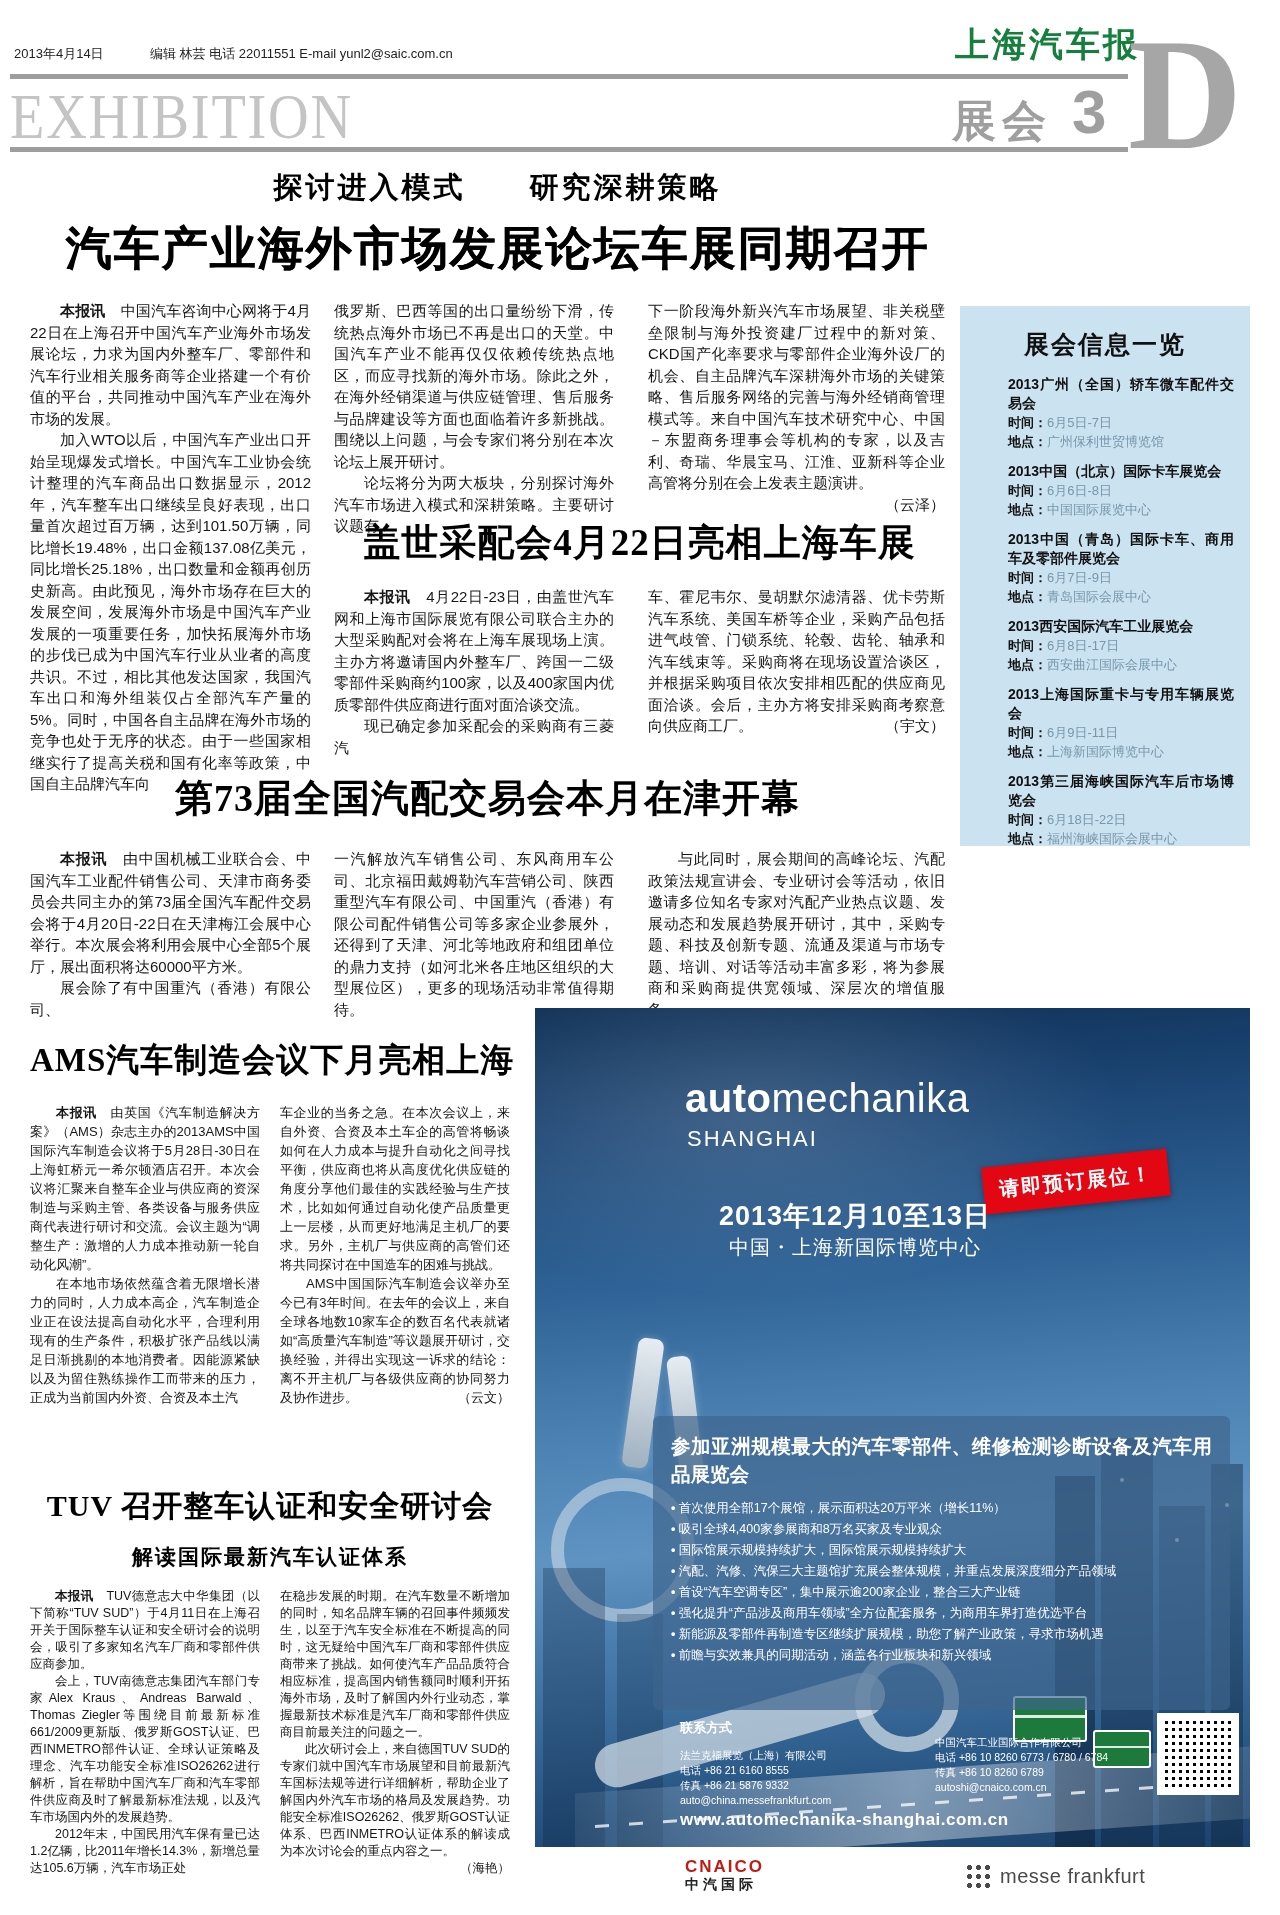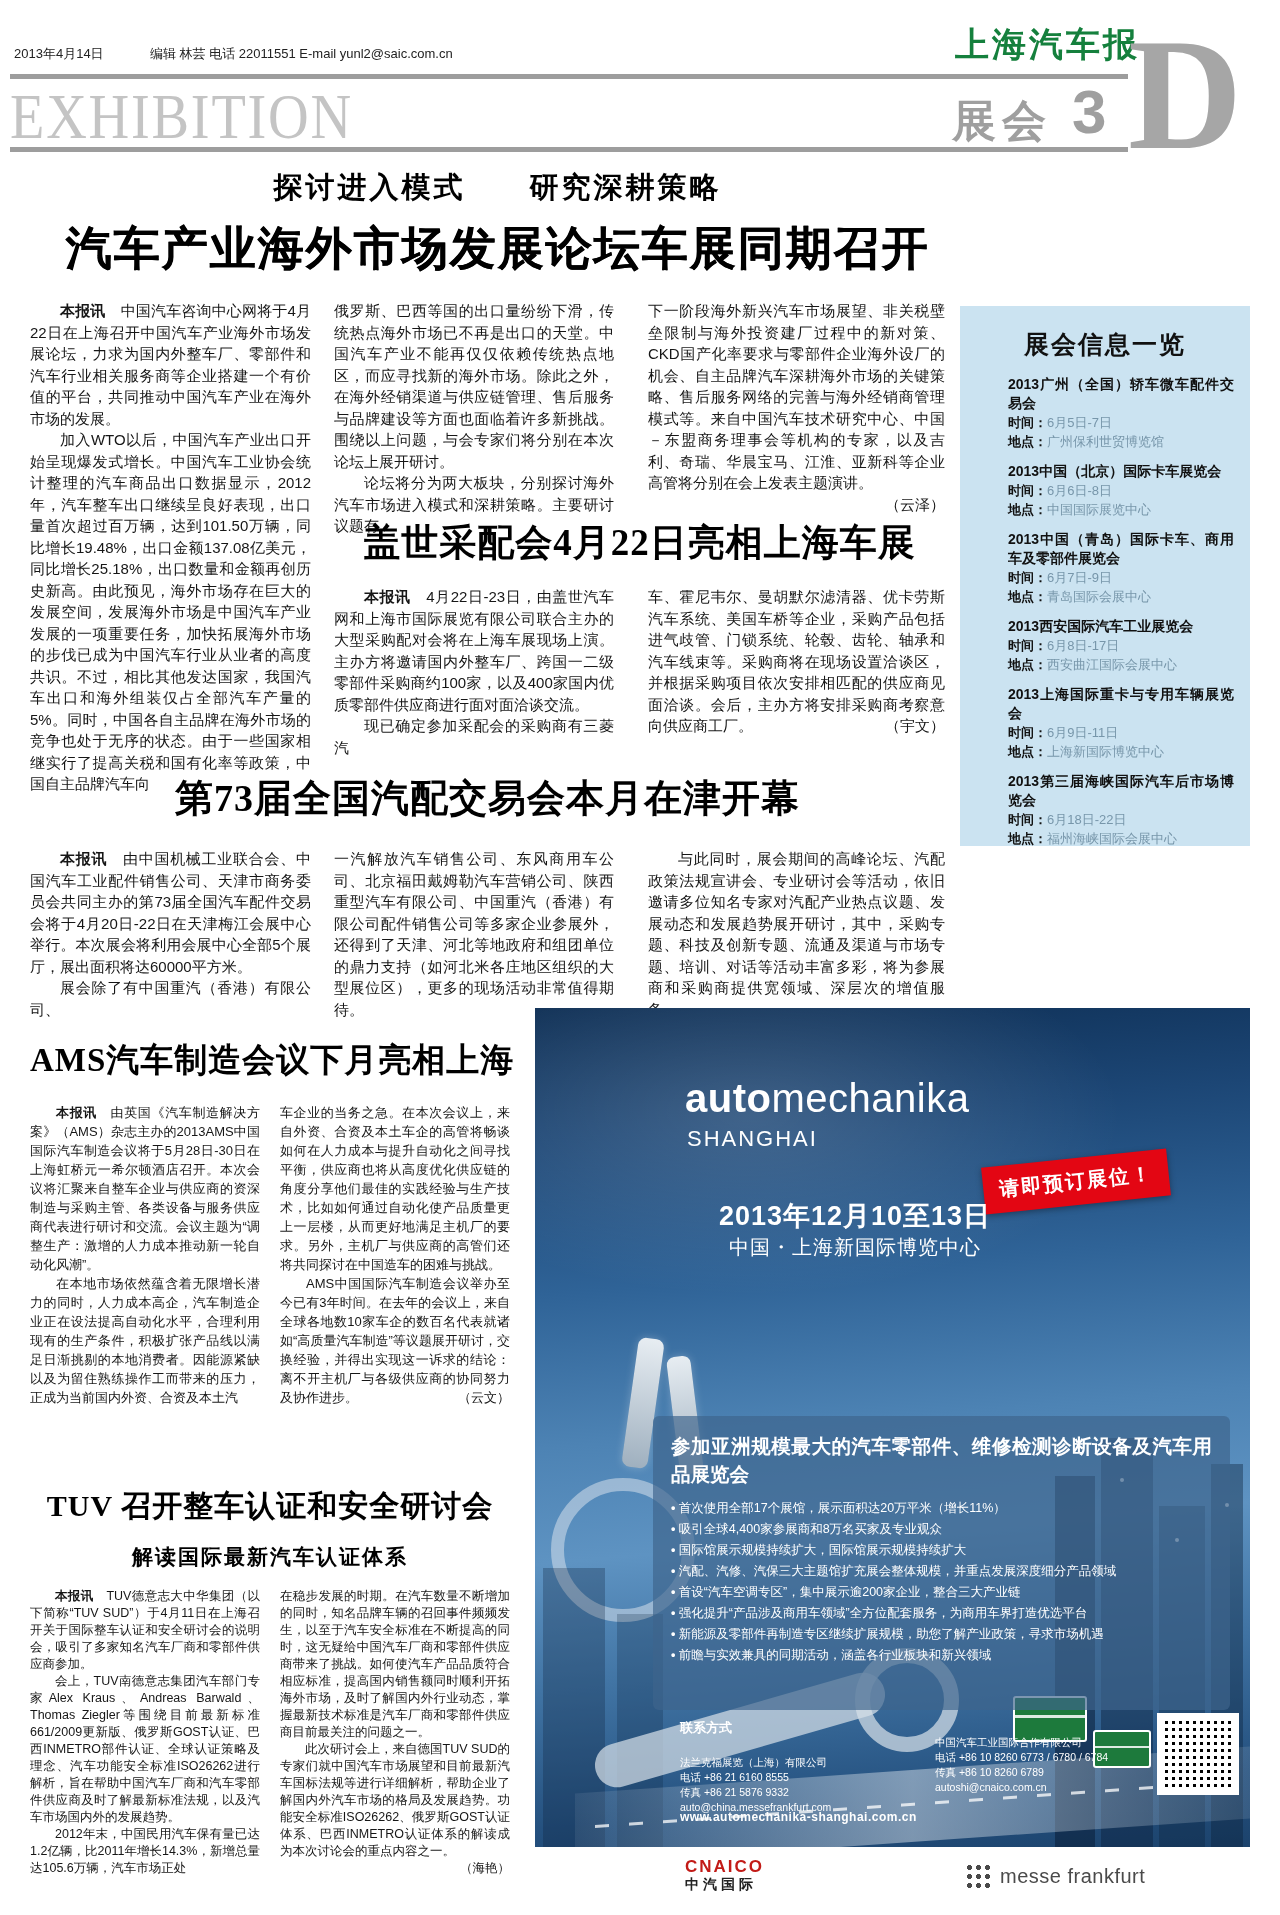--- a/index.html
+++ b/index.html
@@ -53,22 +53,22 @@
           padding:10px 16px;transform:rotate(-6deg);box-shadow:0 2px 6px rgba(0,0,0,.35);
           white-space:nowrap;}
   .ad-date{color:#fff;font-size:27px;font-weight:700;letter-spacing:1px;text-align:center;}
   .ad-venue{color:#fff;font-size:20px;letter-spacing:1px;text-align:center;}
   .panel{background:rgba(62,100,140,.68);border-radius:6px;padding:16px 18px;box-sizing:border-box;}
   .panel-h{color:#fff;font-size:19.5px;font-weight:700;line-height:28px;text-align:justify;margin:0 0 10px 0;}
   .blt{color:#fff;font-size:12.5px;line-height:21px;margin:0;padding-left:14px;text-indent:-14px;
        text-align:justify;}
   .blt::before{content:"• ";font-weight:700;}
   .contact{color:#fff;font-size:10.5px;line-height:15px;}
-  .contact .ct-t{font-size:13px;font-weight:700;margin-bottom:20px;}
-  .website{color:#fff;font-weight:700;font-size:12px;letter-spacing:.5px;}
+  .contact .ct-t{font-size:13px;font-weight:700;margin-bottom:13px;}
+  .website{color:#fff;font-weight:700;font-size:17px;letter-spacing:.5px;}
   .qr{background:#fff;padding:6px;width:82px;height:82px;box-sizing:border-box;}
   .qr-in{width:70px;height:70px;
          background-image:radial-gradient(#000 38%, transparent 40%);
          background-size:7px 7px;background-color:#fff;}
   .ad-footer{background:#fff;}
   .cnaico-txt{color:#c21b17;font-weight:700;font-size:17px;letter-spacing:2px;line-height:18px;}
   .cnaico-sub{color:#222;font-weight:700;font-size:14px;letter-spacing:4px;line-height:16px;}
   .mf-txt{color:#4a4a4a;font-size:20px;letter-spacing:.5px;}
   .mf-logo{width:26px;height:26px;background-image:radial-gradient(#4a4a4a 36%, transparent 38%);
            background-size:9px 9px;margin-right:9px;}

